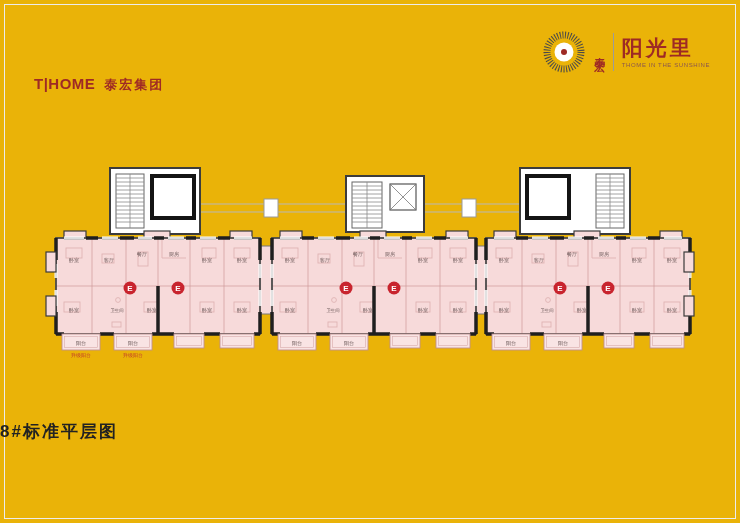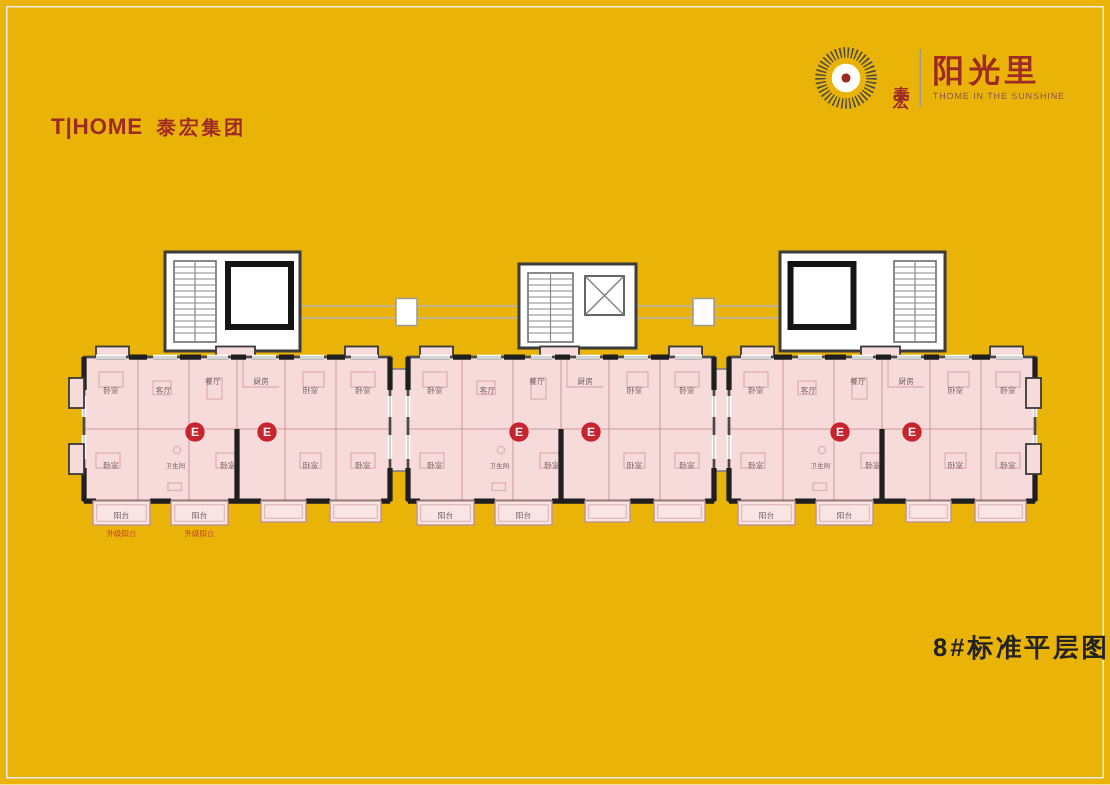--- a/index.html
+++ b/index.html
@@ -27,21 +27,21 @@
     writing-mode:vertical-rl; font-size:11px; font-weight:bold;
     color:#9e2a25; letter-spacing:3px; line-height:1;
   }
   .logo-divider { width:1px; height:38px; background:#9b9b9b; }
   .brand-col { display:flex; flex-direction:column; align-items:flex-start; }
   .brand-name { font-size:21px; font-weight:bold; color:#9e2a25; letter-spacing:3px; line-height:1.1; }
   .brand-tag { font-size:6px; color:#8a564e; letter-spacing:0.6px; margin-top:3px; white-space:nowrap; }
 
   
   .caption {
-    position:absolute; left:0; right:0; top:420px; text-align:right;
+    position:absolute; left:0; right:0; top:420px; text-align:left;
     font-size:17px; font-weight:bold; color:#222; letter-spacing:2px;
   }
 
   
   .plan { position:absolute; left:0; top:0; width:740px; height:523px; }
 
   .bay   { fill:#f7dada; stroke:#3a3a3a; stroke-width:1.2; }
   .part  { stroke:#cf9999; stroke-width:0.7; }
   .furn  { stroke:#dfb3b3; stroke-width:0.9; fill:none; }
   .pier  { stroke:#1f1f1f; stroke-width:3.5; fill:none; }

